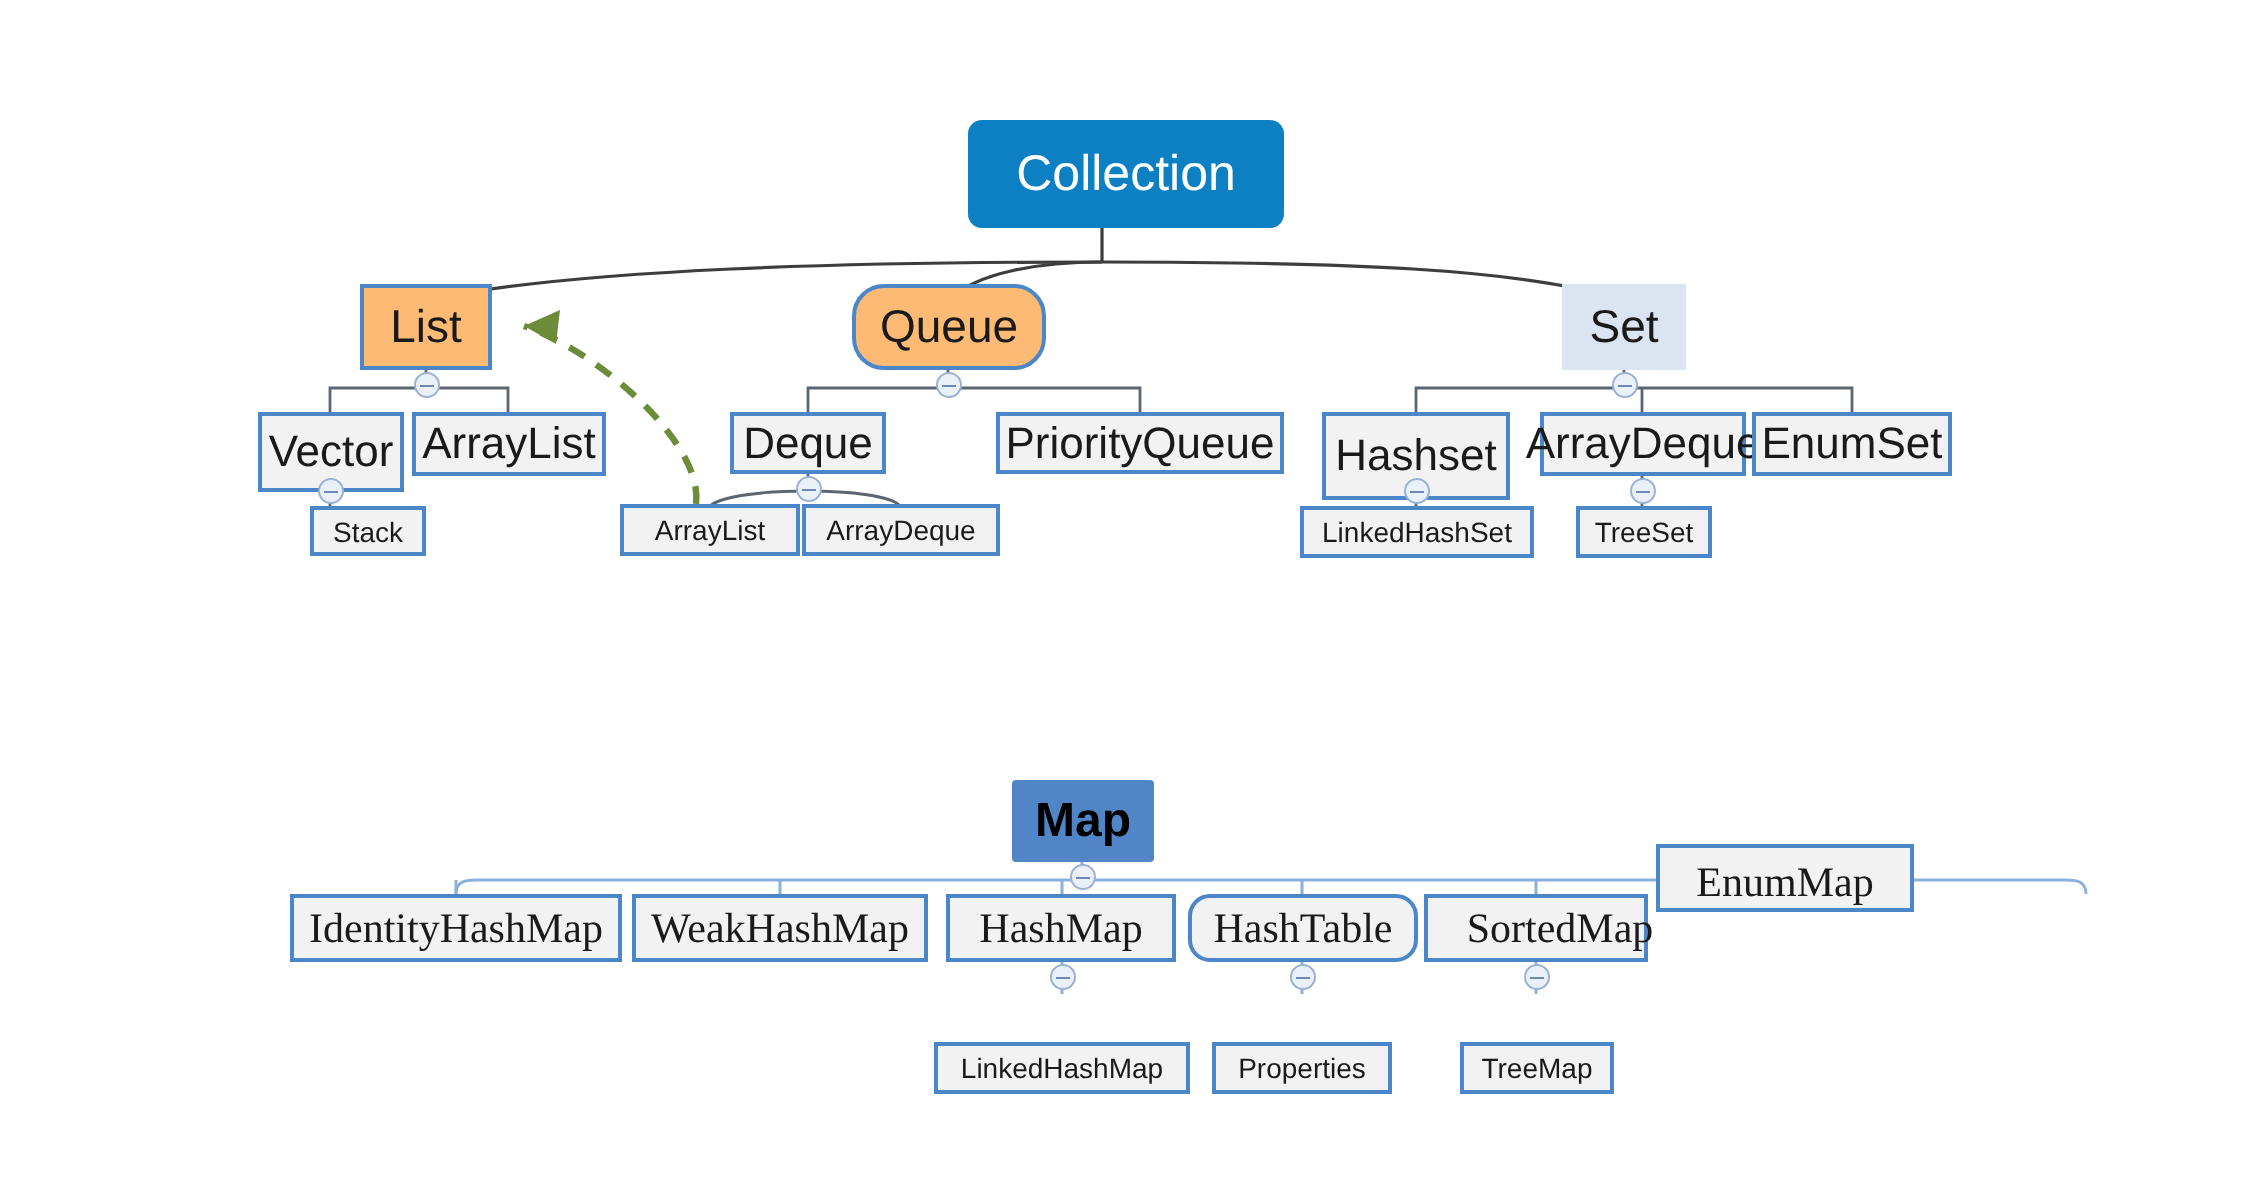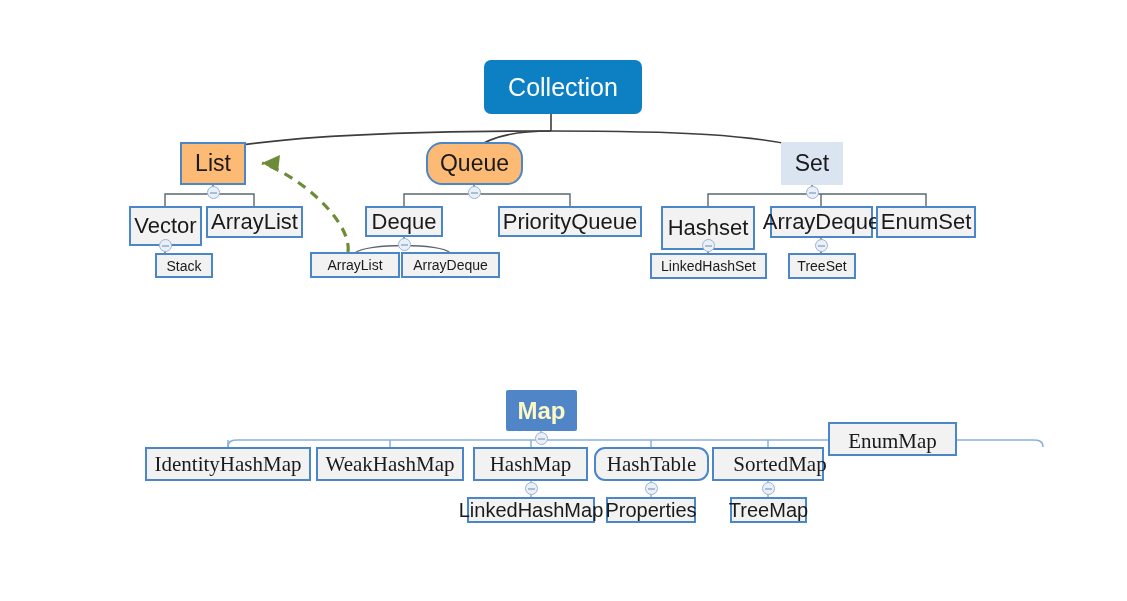--- a/index.html
+++ b/index.html
@@ -39,21 +39,21 @@
     border-radius: 7px;
     color: #ffffff;
     font-size: 25px;
     font-weight: 400;
     margin-left: 12px;
   }
   .node.root-map {
     background: #5086c8;
     border: none;
     border-radius: 2px;
-    color: #fef9c3;
+    color: #000000;
     font-size: 24px;
     font-weight: bold;
   }
   .node.level2 {
     background: #fdba74;
     border: 2px solid #4a86c8;
     font-size: 23px;
   }
   .node.level2.noborder {
     border: none;
@@ -71,21 +71,22 @@
   }
   .node.maprow {
     background: #f2f2f2;
     border: 2px solid #4a86c8;
     font-size: 21px;
     font-family: Liberation Serif, serif;
   }
   .node.mapsub {
     background: #f2f2f2;
     border: 2px solid #4a86c8;
-    font-size: 20px;
+    font-size: 14px;
+    margin-top: 24px;
   }
   .collapse-btn {
     position: absolute;
     width: 13px;
     height: 13px;
     border-radius: 50%;
     background: #eaf0f8;
     border: 1px solid #9ab3d4;
     box-sizing: border-box;
     z-index: 6;

